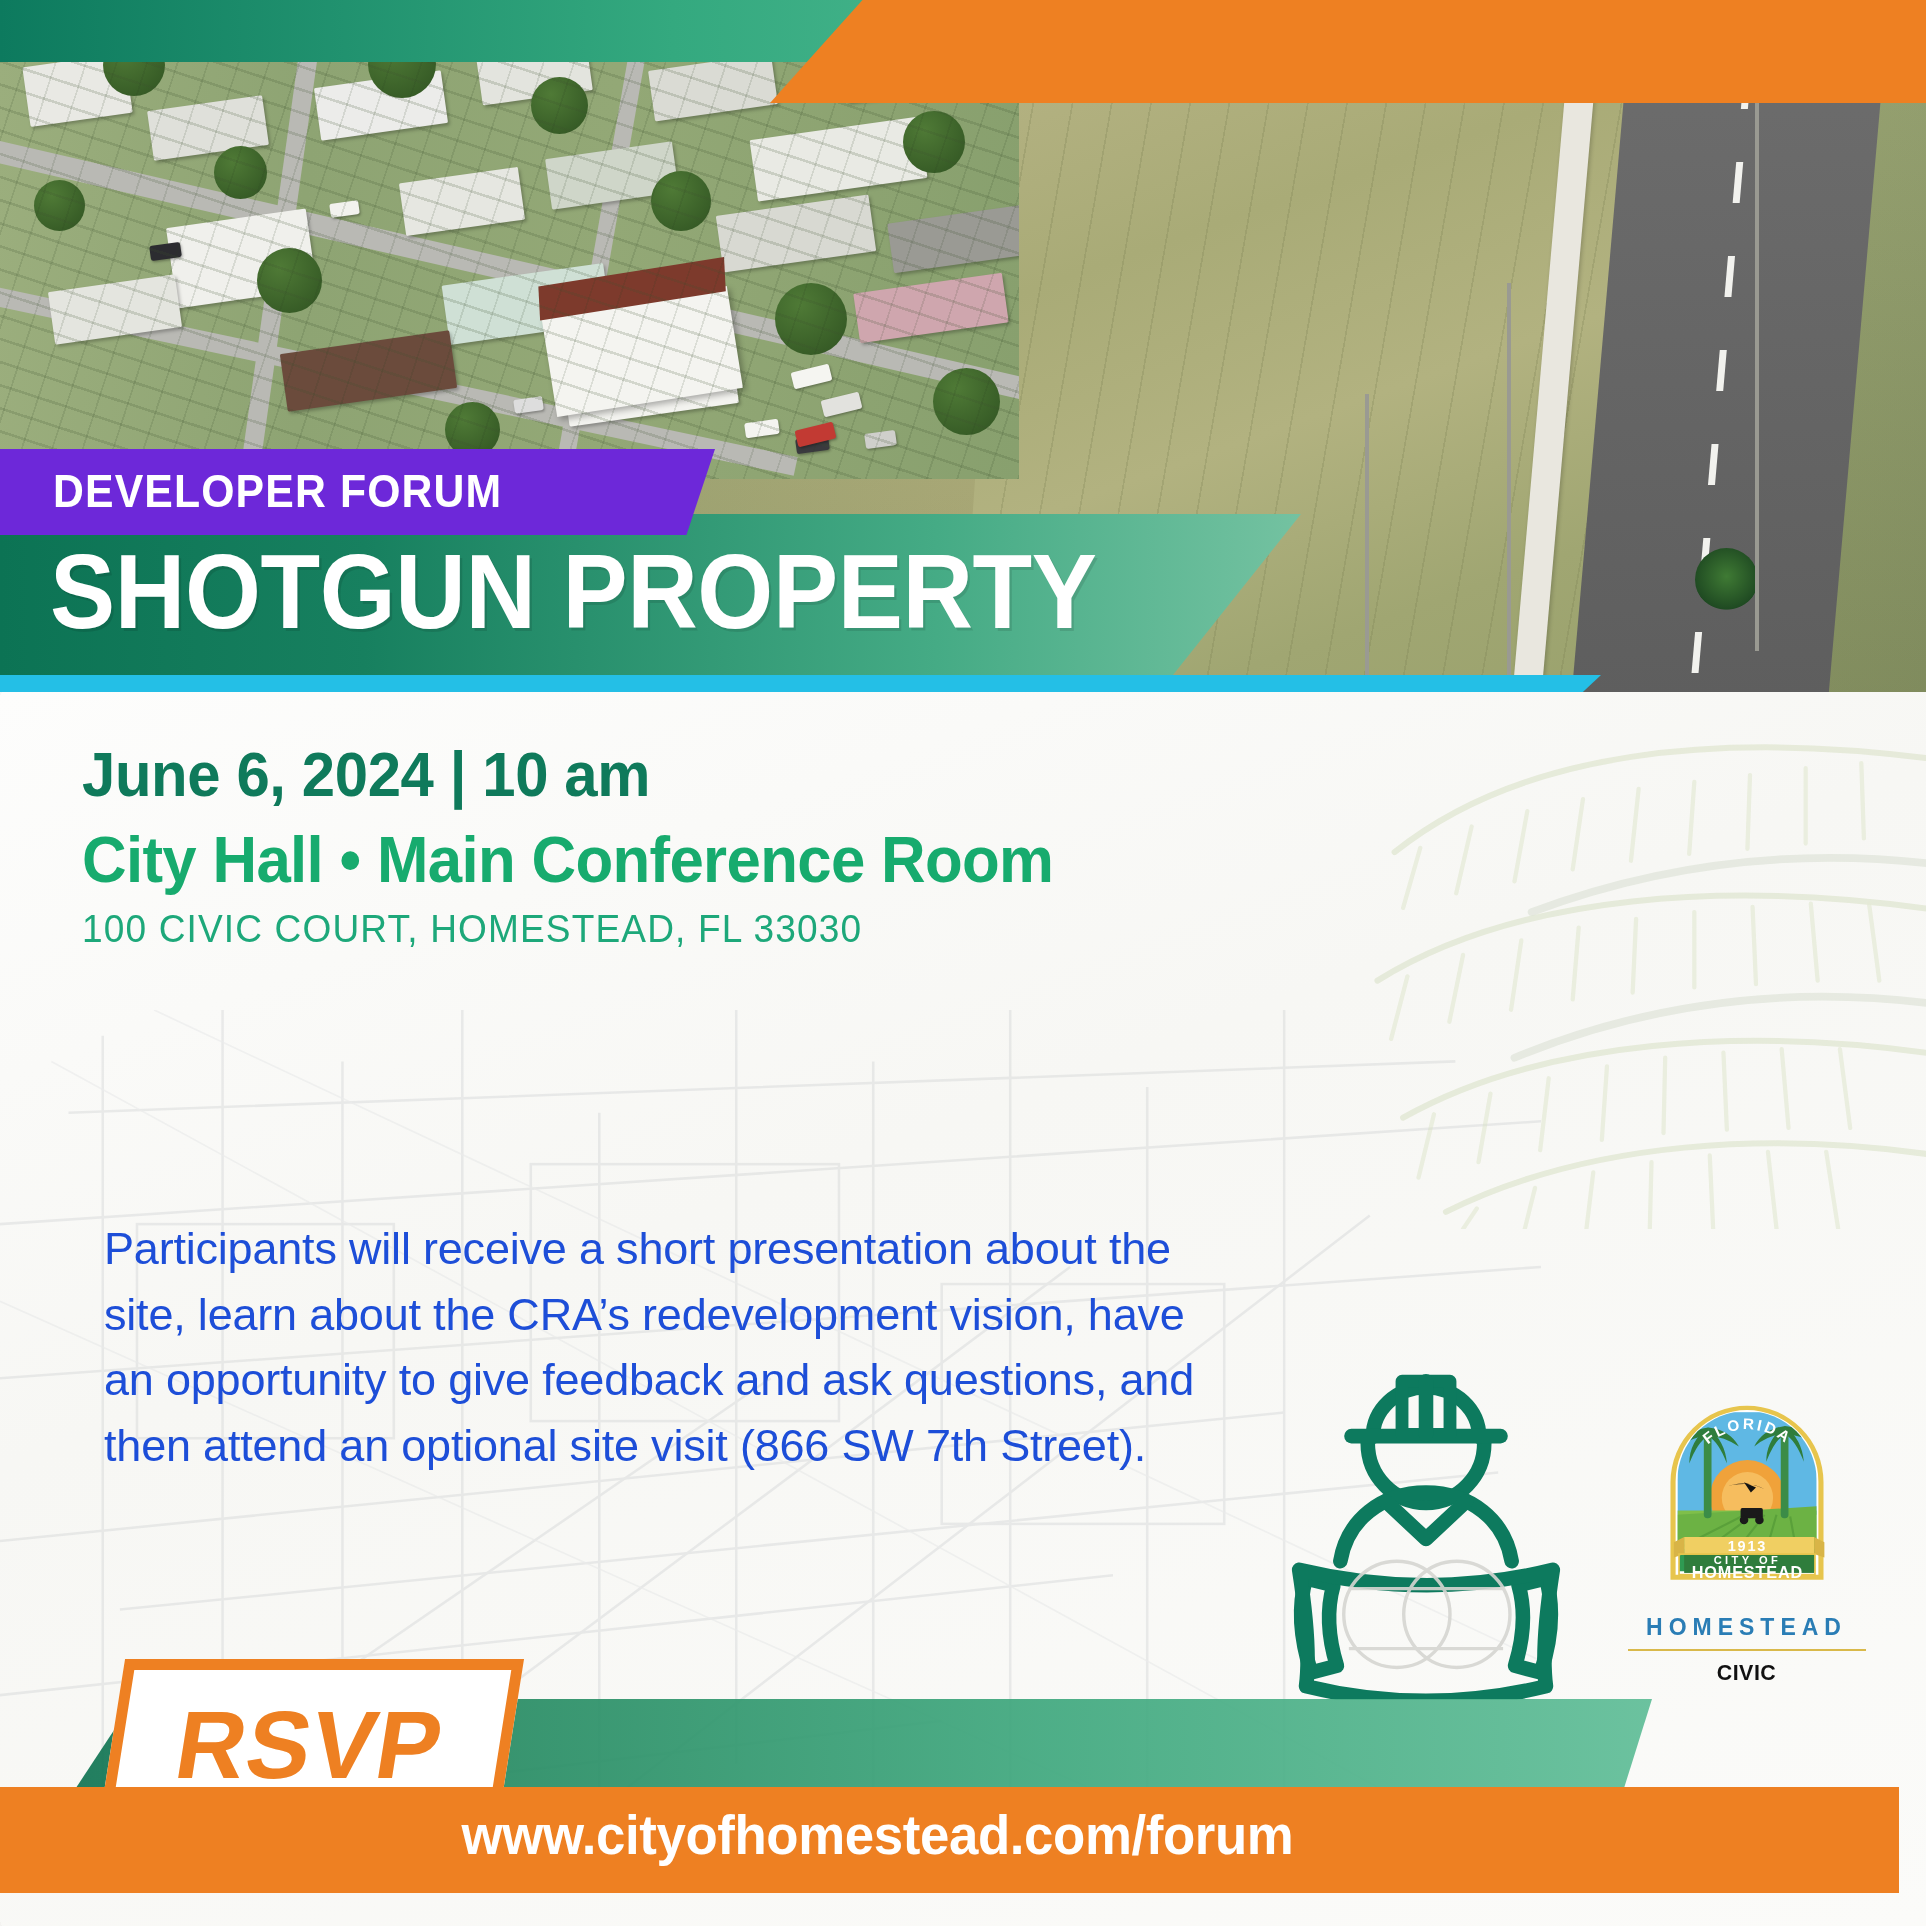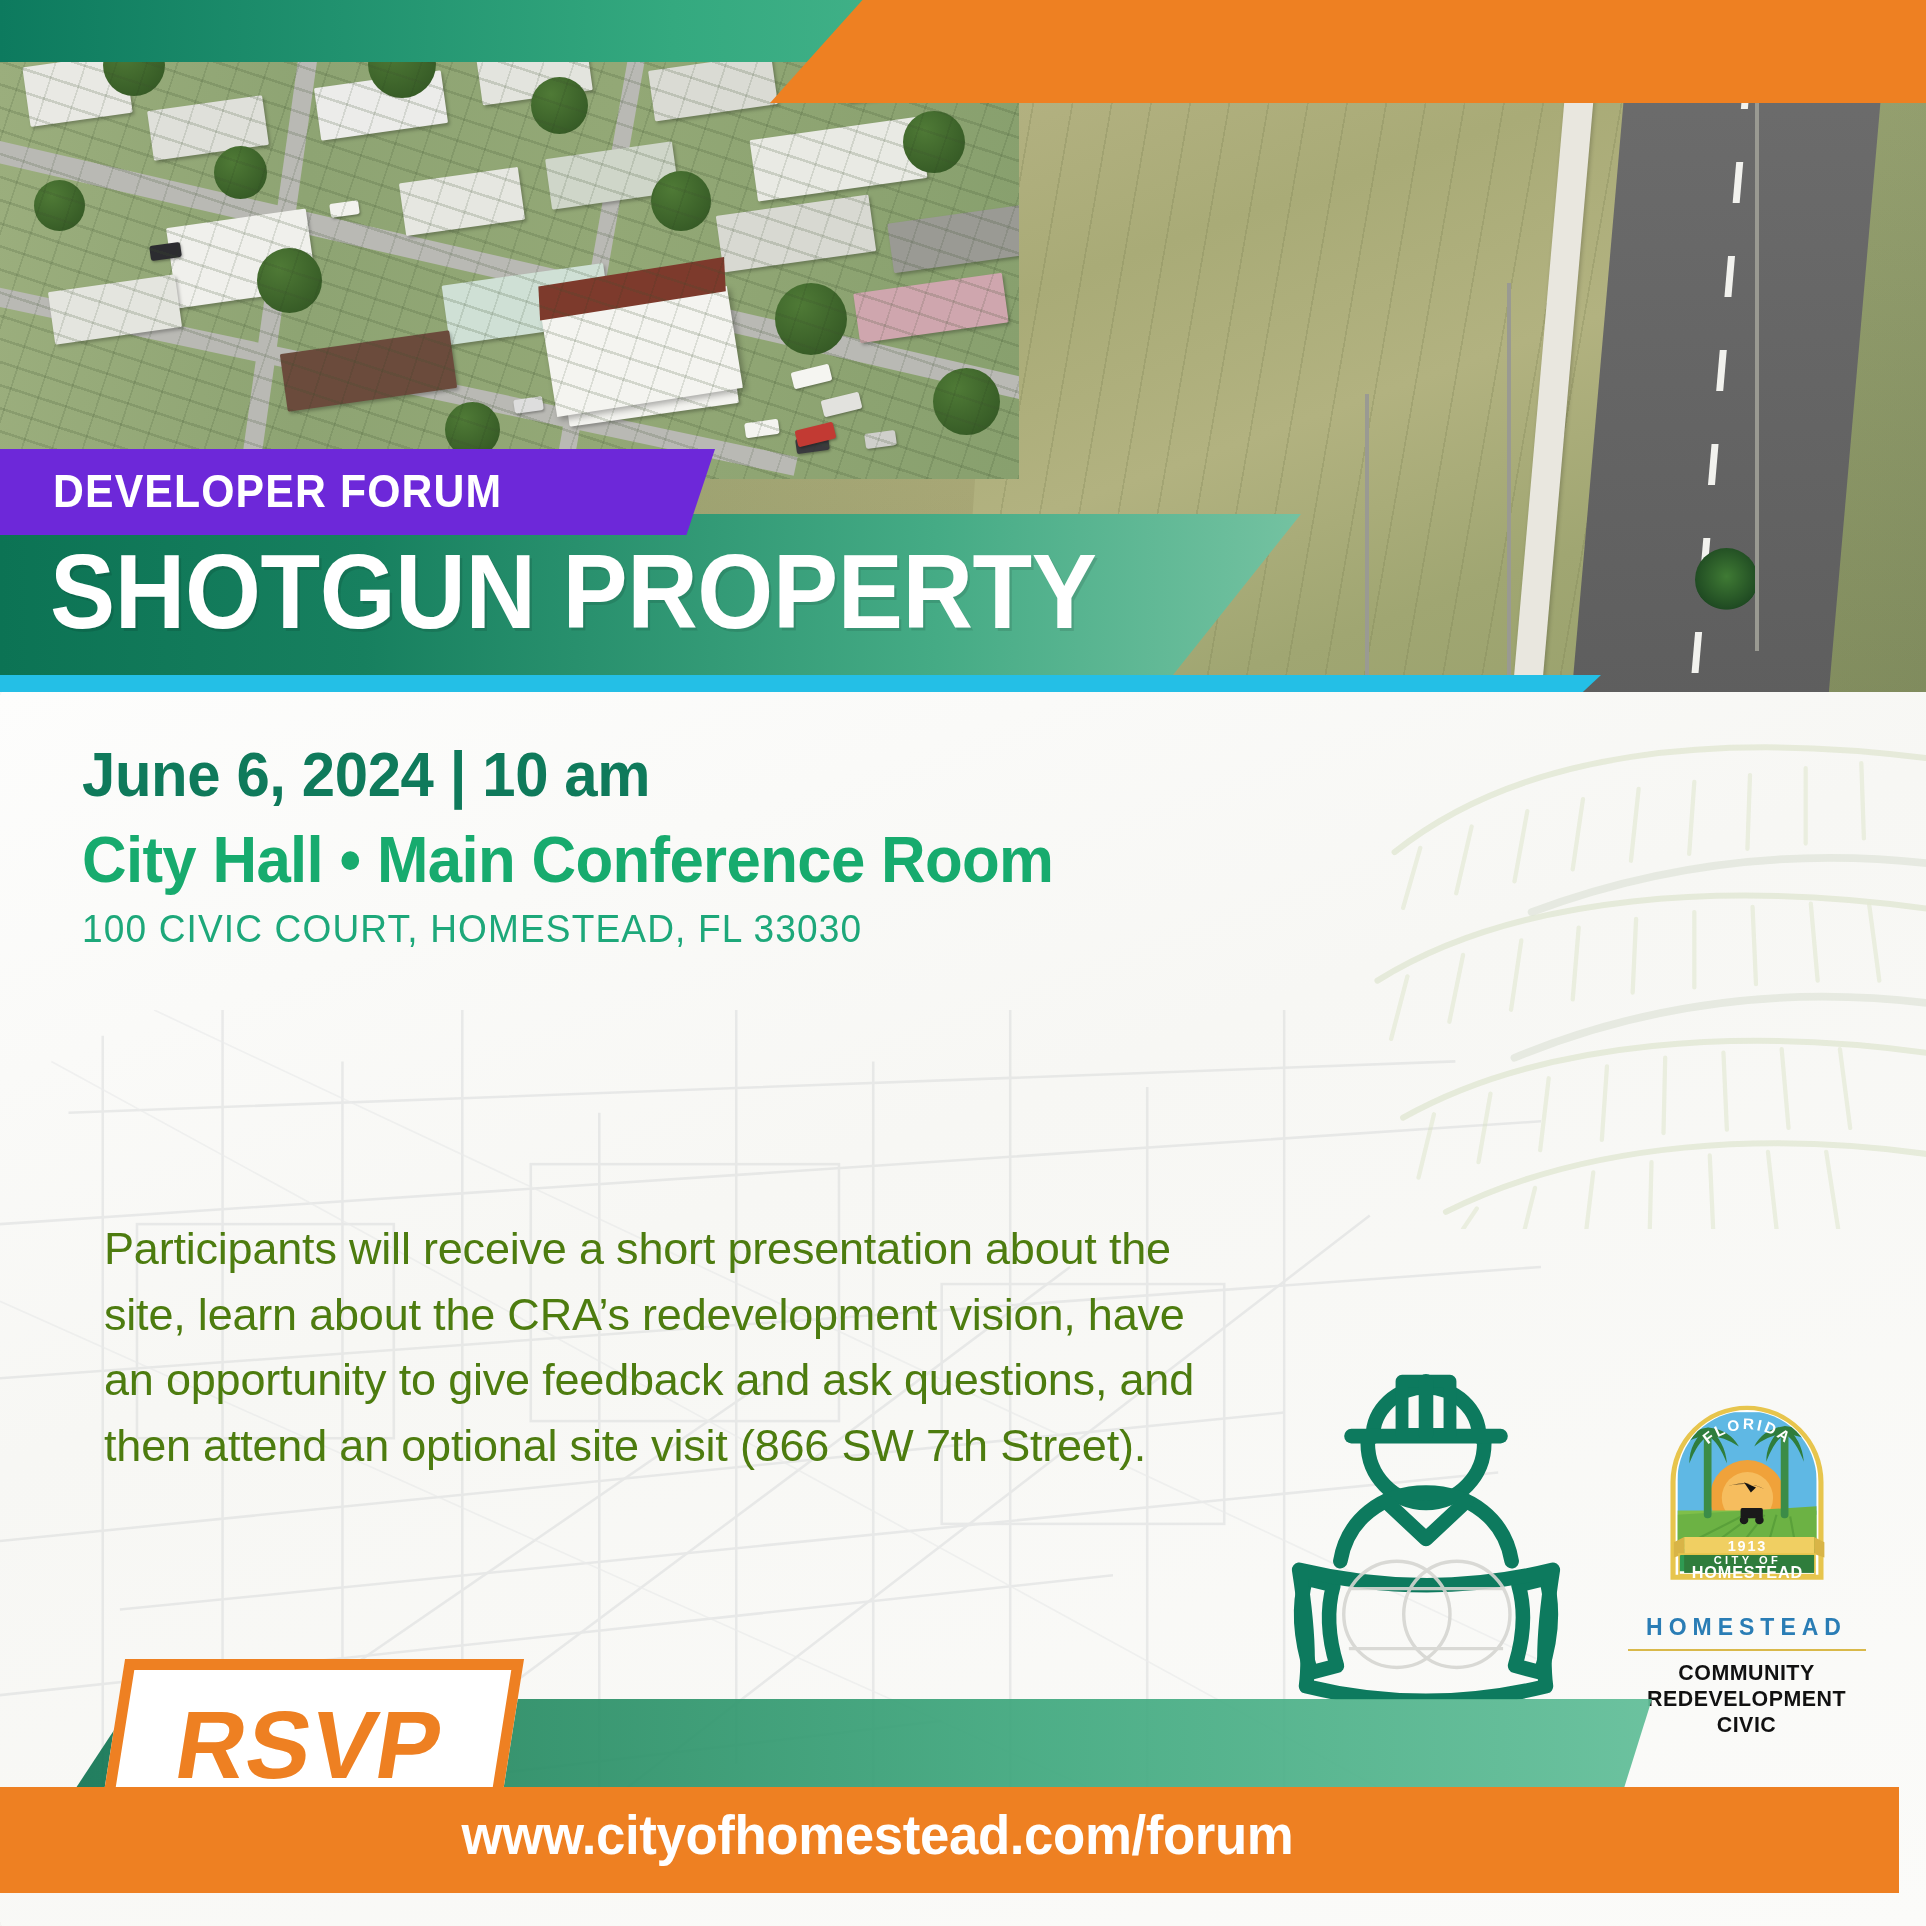--- a/index.html
+++ b/index.html
@@ -96,21 +96,21 @@
   
   .callout{position:absolute;left:0;top:976px;width:1070px;}
   .callout .ln{position:relative;background:#ee8022;color:#fff;font-weight:700;
     font-size:49px;line-height:1;padding:14.6px 22px 15.4px 89px;white-space:nowrap;
     transform:scaleX(.96);transform-origin:left;}
   .callout .ln.l1{width:907px;}
   .callout .ln.l2{width:984px;}
   .callout .ln.l3{width:591px;}
 
   
-  .body{position:absolute;left:104px;top:1216px;width:1104px;color:#4d7c0f;
+  .body{position:absolute;left:104px;top:1216px;width:1104px;color:#1d4ed8;
     font-size:45px;line-height:1.46;font-weight:400;letter-spacing:-0.2px;}
 
   
   .worker{position:absolute;left:1246px;top:1323px;width:360px;height:377px;}
 
   
   .seal-wrap{position:absolute;left:1588px;top:1378px;width:317px;height:308px;text-align:center;}
   .seal-svg{width:184px;height:224px;display:block;margin:0 auto;}
   .cra-name{margin-top:12px;color:#2a7db5;font-weight:700;font-size:23px;letter-spacing:6px;}
   .cra-rule{width:238px;height:2.6px;background:#d9b94a;margin:7.7px auto 8.6px;}
@@ -323,21 +323,20 @@
       <path d="M186 186 L198 192 L198 210 L186 206 Z" fill="#d8b447"></path>
       <text x="108" y="202" text-anchor="middle" font-family="Liberation Sans, sans-serif" font-size="17" font-weight="700" fill="#fff" letter-spacing="2">1913</text>
       <rect x="34" y="206" width="152" height="22" fill="#2f7d3c"></rect>
       <rect x="28" y="206" width="159" height="24" fill="none" stroke="#e7c54d" stroke-width="2"></rect>
       <text x="108" y="217" text-anchor="middle" font-family="Liberation Sans, sans-serif" font-size="13" font-weight="700" fill="#fff" letter-spacing="4">CITY OF</text>
       <text x="108" y="234" text-anchor="middle" font-family="Liberation Sans, sans-serif" font-size="19" font-weight="700" fill="#fff" letter-spacing="1">HOMESTEAD</text>
     </svg>
     <div class="cra-name">HOMESTEAD</div>
     <div class="cra-rule"></div>
     <div class="cra-sub">
-      <div>COMMUNITY REDEVELOPMENT</div>
       <div>CIVIC</div>
     </div>
   </div>
 
   <div class="footer-teal"></div>
   <div class="rsvp-badge"></div>
   <div class="rsvp-text">RSVP</div>
   <div class="urlbar"></div>
   <div class="url">www.cityofhomestead.com/forum</div>
 

